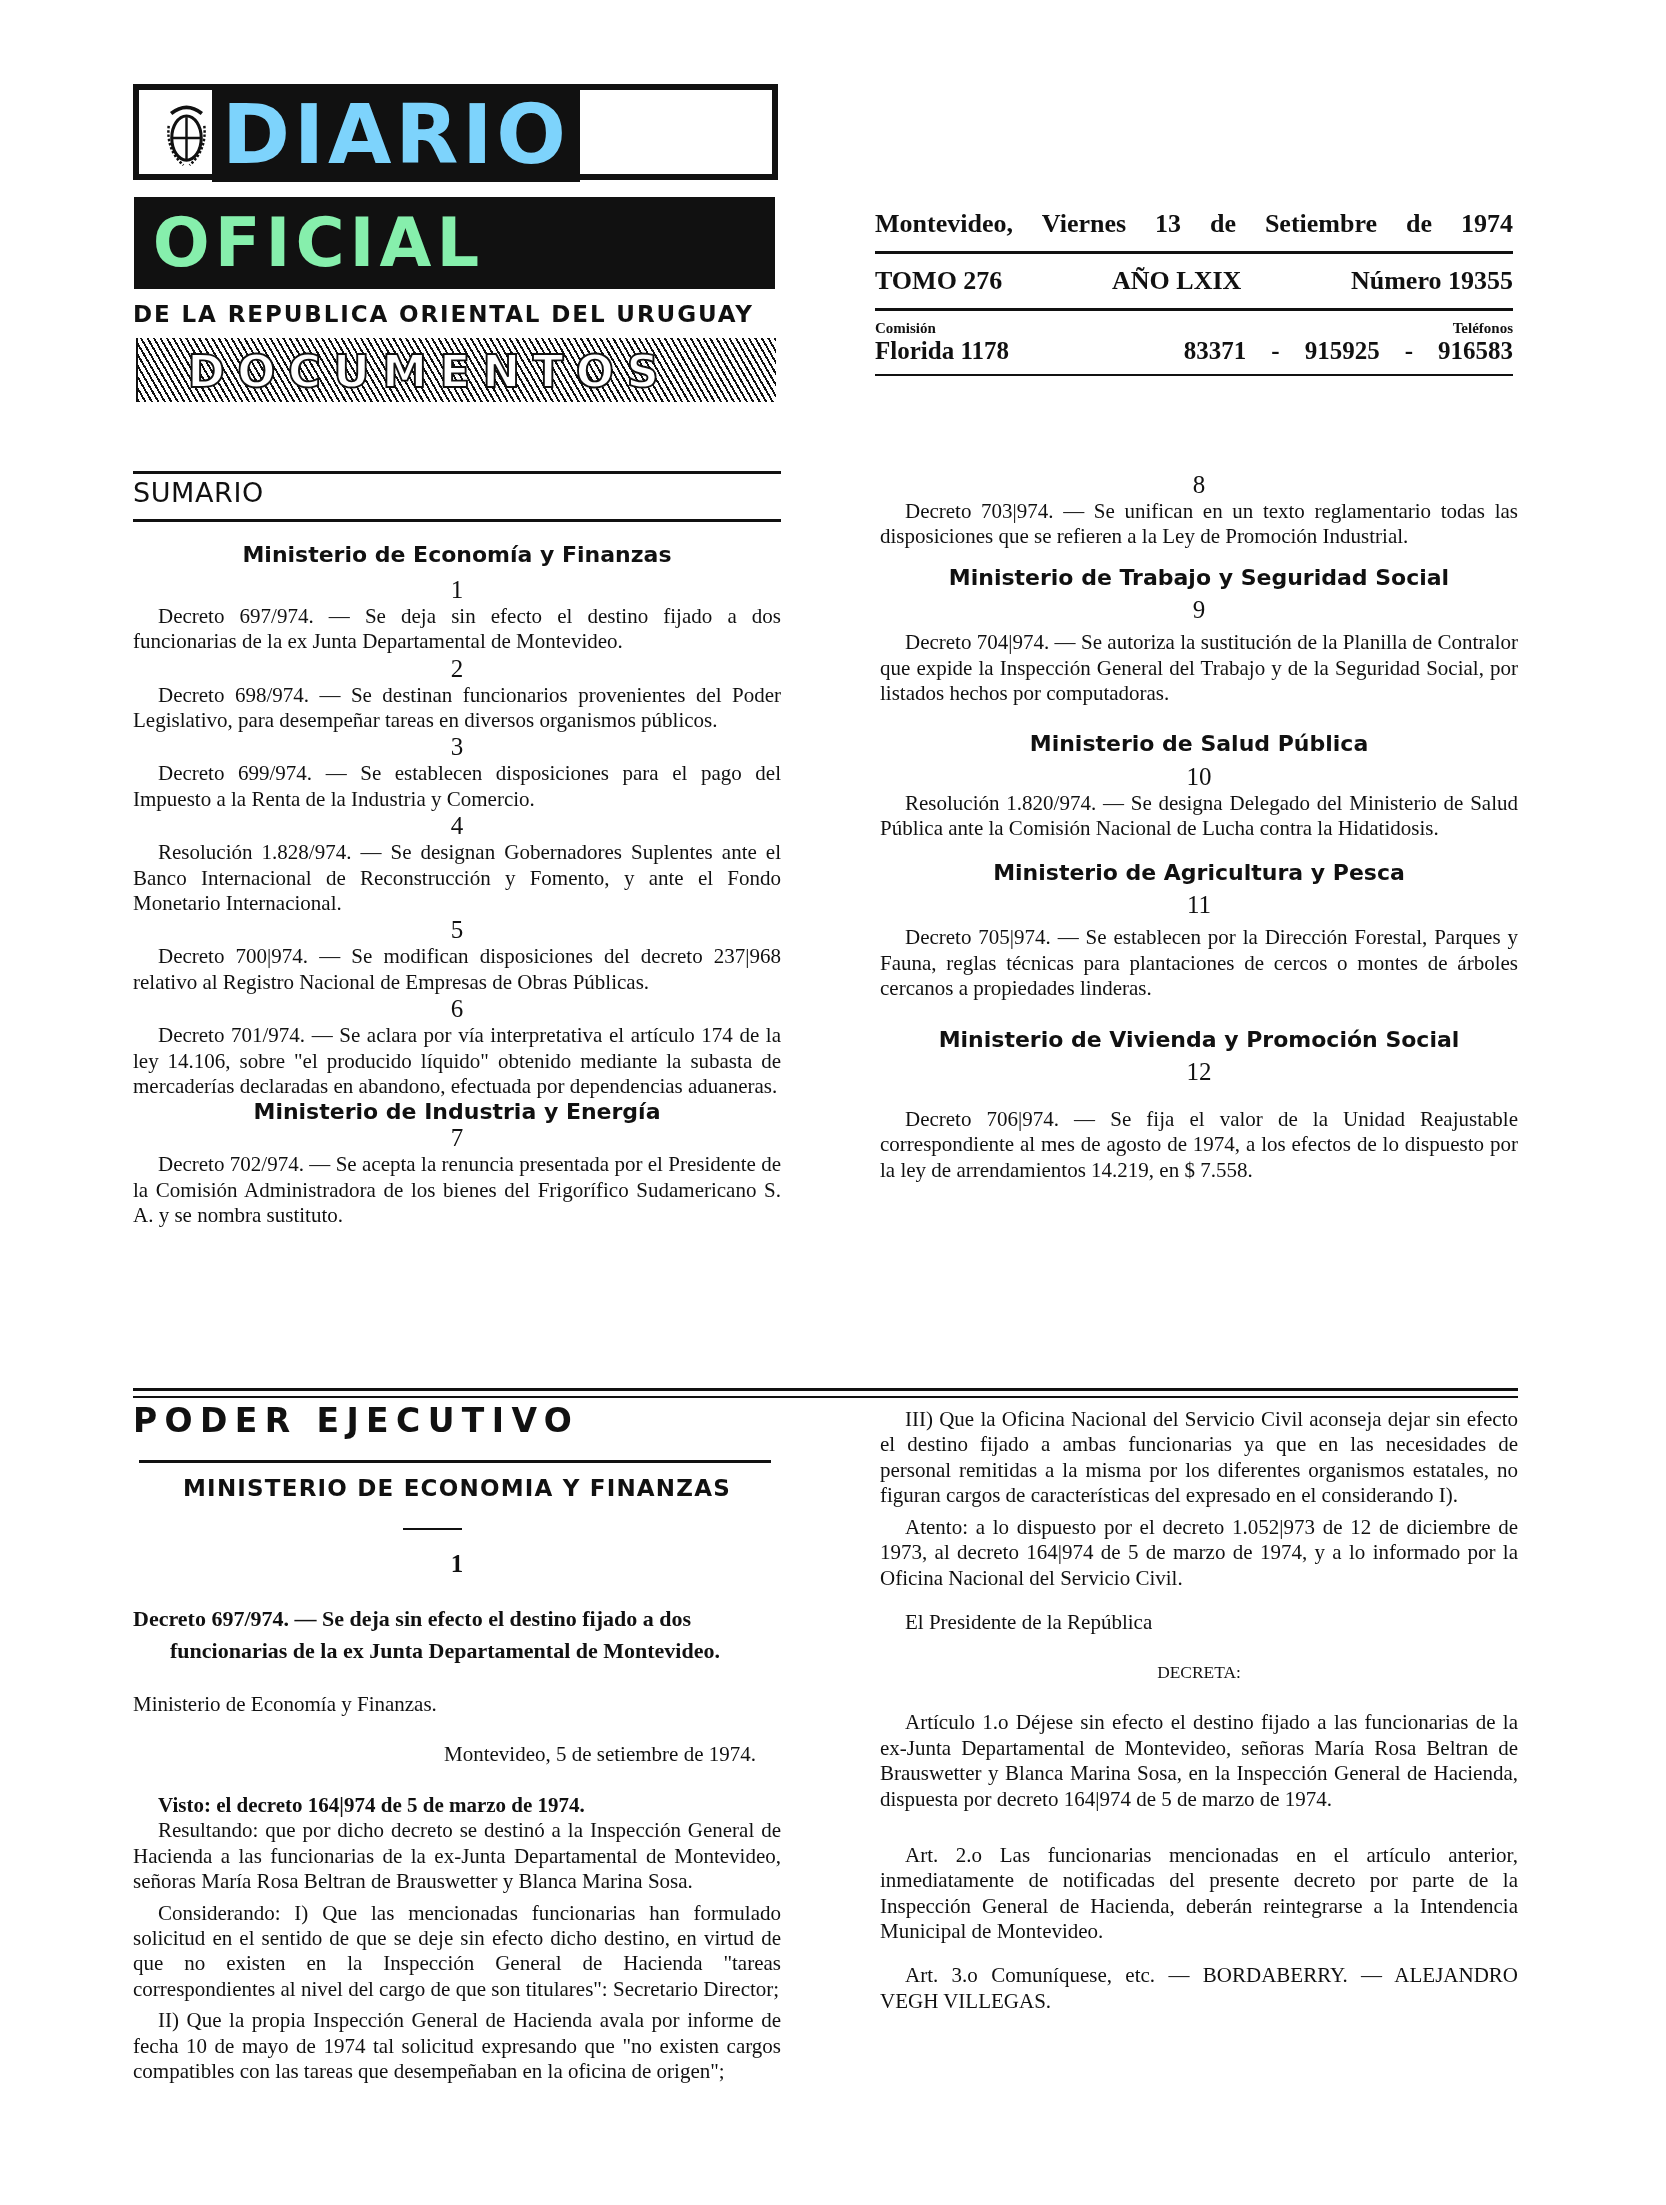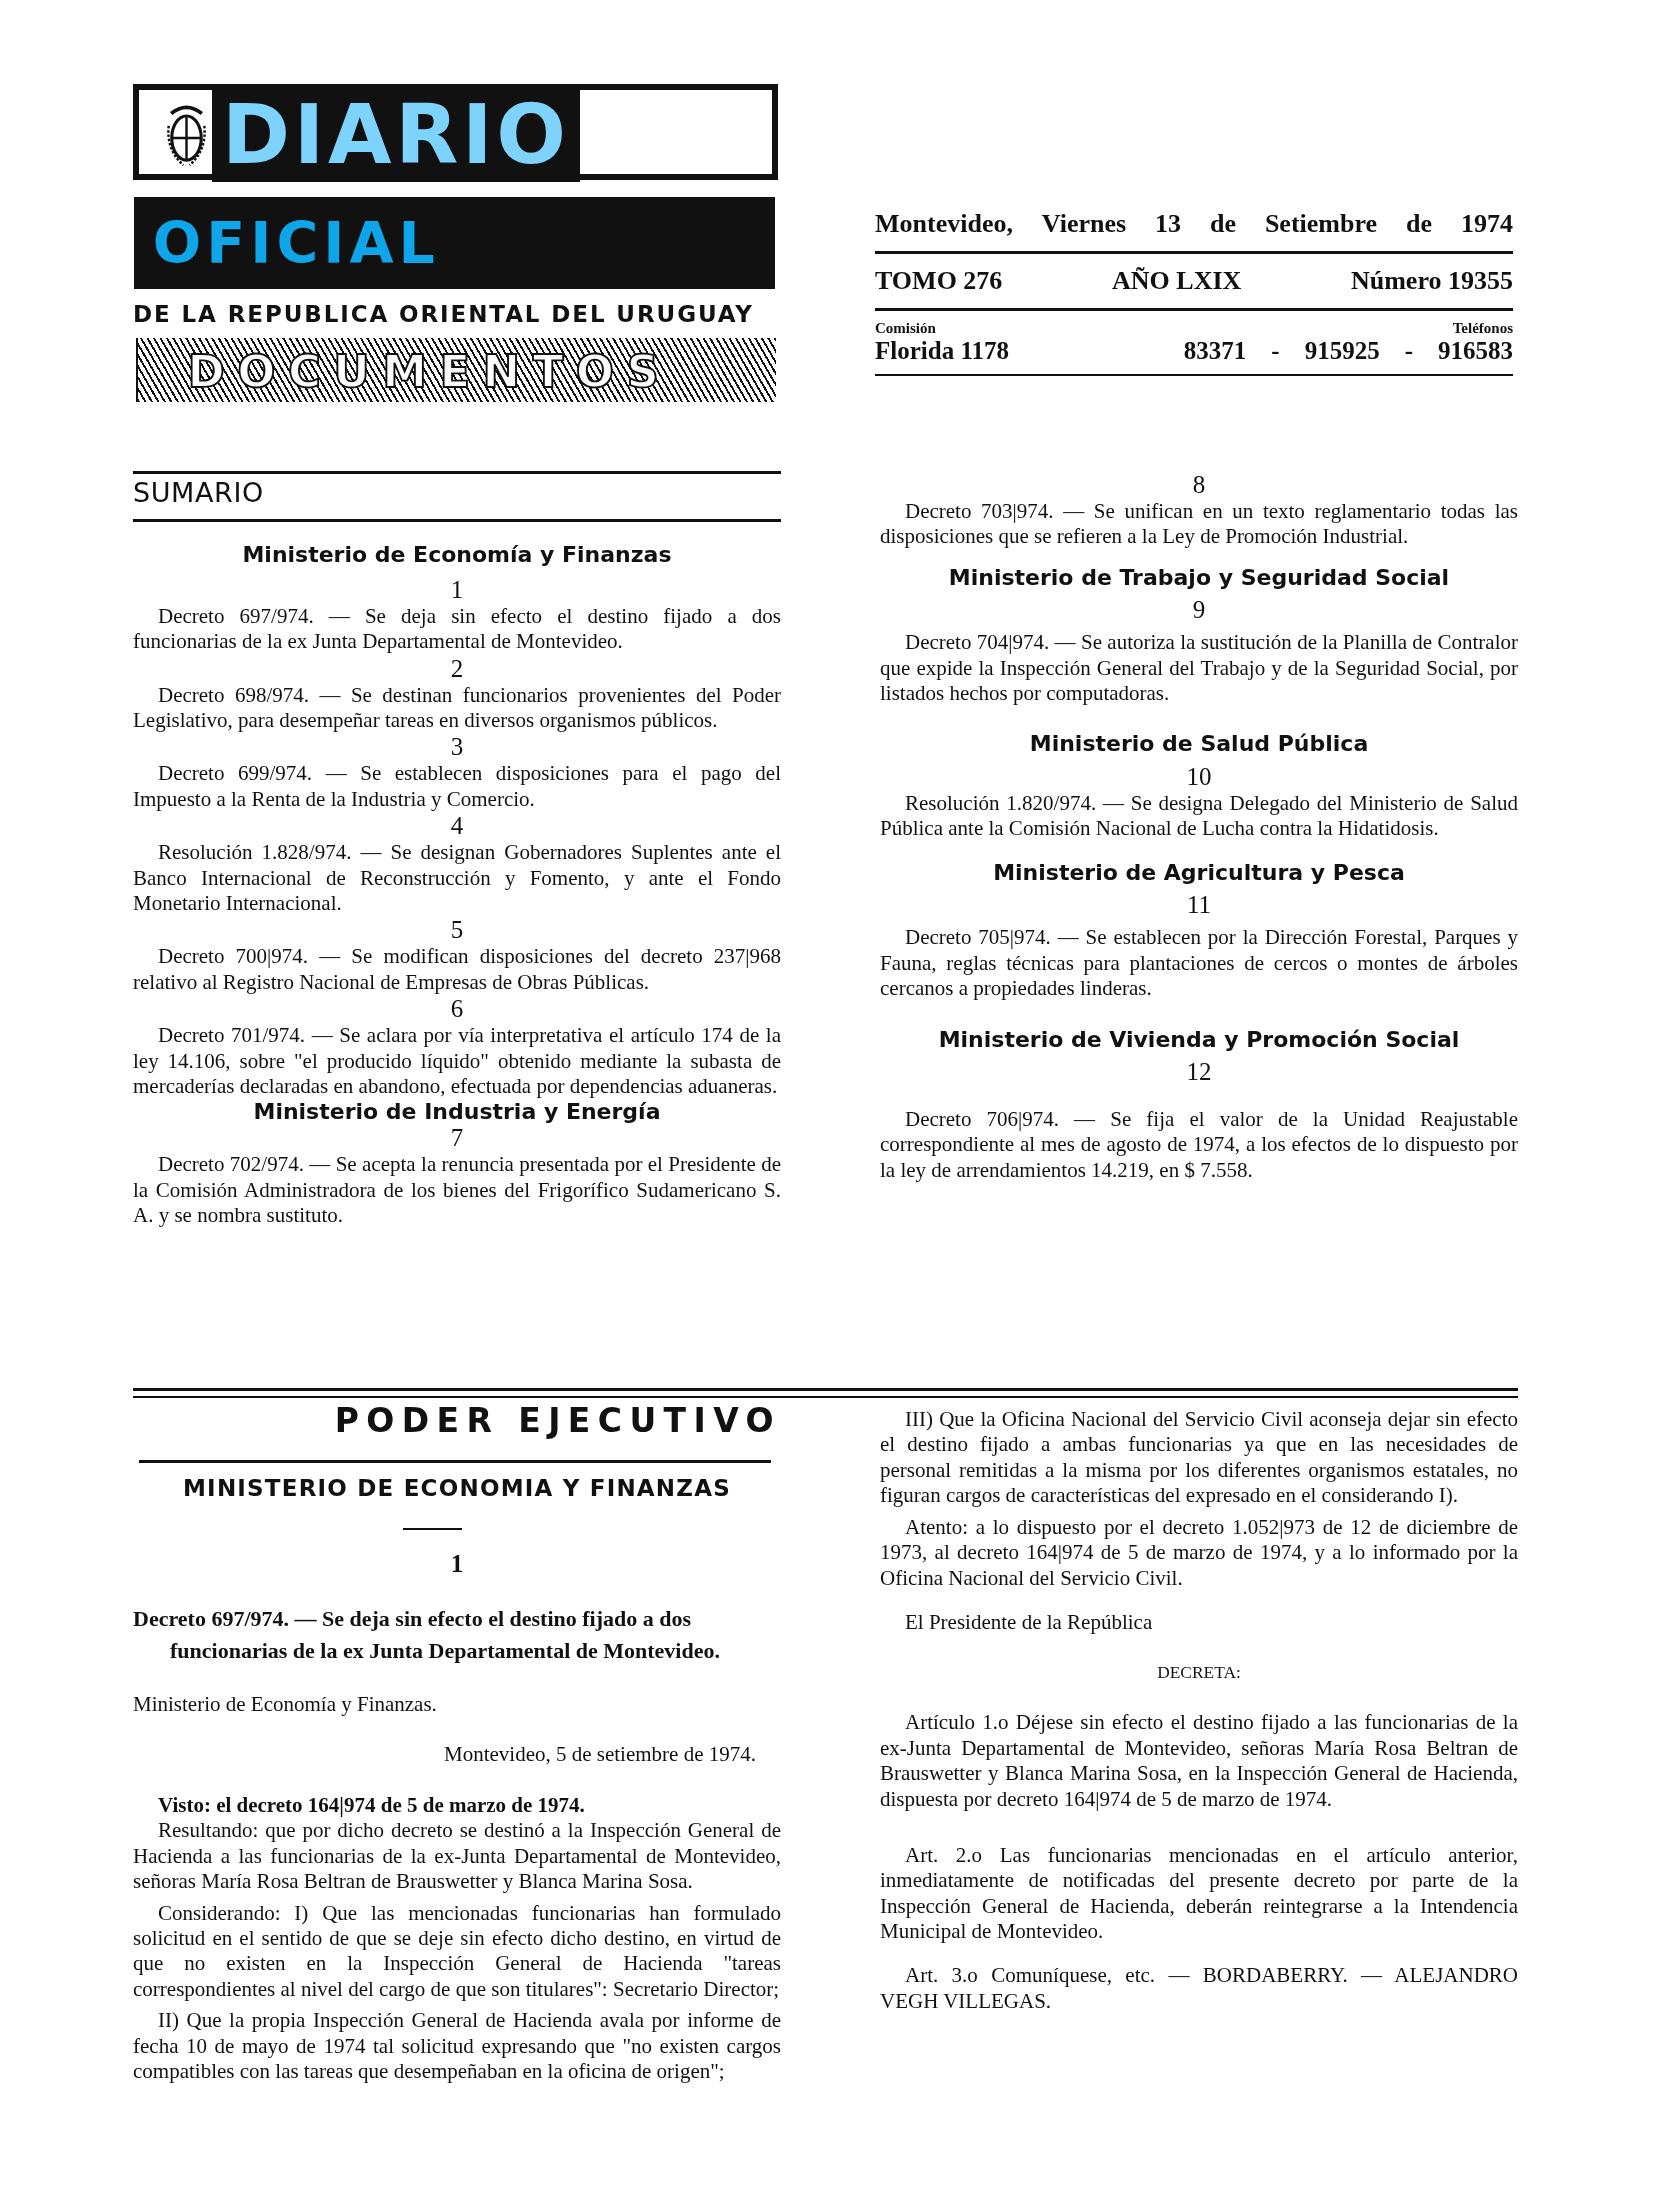--- a/index.html
+++ b/index.html
@@ -4,21 +4,21 @@
 <style>
   html, body { margin:0; padding:0; background:#ffffff; }
   body { width:1666px; height:2205px; position:relative; overflow:hidden; color:#111; font-family:"Liberation Serif", serif; }
 
   
   .mast { position:absolute; left:133px; top:84px; width:648px; }
   .box-diario { position:absolute; left:0; top:0; width:645px; height:96px; border:6.2px solid #111; box-sizing:border-box; background:#fff; }
   .crest { position:absolute; left:26px; top:11px; width:43px; height:68px; }
   .diario-text { font-family:"DejaVu Sans", sans-serif; font-weight:bold; font-size:82px; line-height:84px; color:#7dd3fc; background:#111; padding:0 10px; letter-spacing:3.7px; }
   .box-oficial { position:absolute; left:1.2px; top:113px; width:641px; height:92px; background:#111; }
-  .oficial-text { position:absolute; left:18.6px; top:-2.5px; font-family:"DejaVu Sans", sans-serif; font-weight:bold; font-size:57px; color:#0ea5e9; letter-spacing:5px; line-height:97px; }
+  .oficial-text { position:absolute; left:18.6px; top:-2.5px; font-family:"DejaVu Sans", sans-serif; font-weight:bold; font-size:67px; color:#86efac; letter-spacing:5px; line-height:97px; }
   .republica { position:absolute; left:0; top:217px; width:645px; font-family:"DejaVu Sans", sans-serif; font-weight:bold; font-size:23px; letter-spacing:1.9px; white-space:nowrap; }
   .documentos { position:absolute; left:2.5px; top:254px; width:638px; height:64px;
      background: repeating-linear-gradient(60deg, #111 0 1.9px, #fff 1.9px 5.6px); border-left:2.5px solid #111; }
   .documentos span { position:absolute; left:50px; top:7.4px; font-family:"DejaVu Sans", sans-serif; font-weight:bold; font-size:45px; letter-spacing:12.4px; color:#fff; -webkit-text-stroke:1.9px #111; }
 
   
   .dateblock { position:absolute; left:875px; top:205px; width:638px; font-family:"Liberation Serif", serif; font-weight:bold; }
   .dateline { display:flex; justify-content:space-between; font-size:26px; height:37px; align-items:center; }
   .rule { height:3.1px; background:#111; margin:8.7px 0; }
   .rule.thin { height:1.9px; }
@@ -33,21 +33,21 @@
   .col { position:absolute; font-family:"Liberation Serif", serif; color:#111; }
   .col-left { left:133px; width:648px; }
   .col-right { left:880px; width:638px; }
 
   .sumario { position:absolute; left:133px; top:477px; font-family:"DejaVu Sans", sans-serif; font-size:27px; letter-spacing:0.6px; }
   .min { font-family:"DejaVu Sans", sans-serif; font-weight:bold; font-size:22px; text-align:center; }
   .num { text-align:center; font-size:25px; }
   .entry { font-size:21px; line-height:25.4px; text-align:justify; text-indent:25px; }
   .entry b, .bold { font-weight:bold; }
 
-  .poder { position:absolute; left:133px; top:1401px; width:648px; text-align:right; font-family:"DejaVu Sans", sans-serif; font-weight:bold; font-size:33px; letter-spacing:7.4px; }
+  .poder { position:absolute; left:133px; top:1401px; width:648px; text-align:left; font-family:"DejaVu Sans", sans-serif; font-weight:bold; font-size:33px; letter-spacing:7.4px; }
   .min-upper { position:absolute; left:133px; top:1475px; width:648px; text-align:center; font-family:"DejaVu Sans", sans-serif; font-weight:bold; font-size:23px; letter-spacing:1.2px; }
   .para { font-size:21px; line-height:25.4px; text-align:justify; }
   .ind { text-indent:25px; }
   .hang { padding-left:37px; text-indent:-37px; font-weight:bold; font-size:22px; line-height:32px; }
   .right-al { text-align:right; padding-right:25px; }
   .center { text-align:center; }
 </style>
 </head>
 <body>
 

